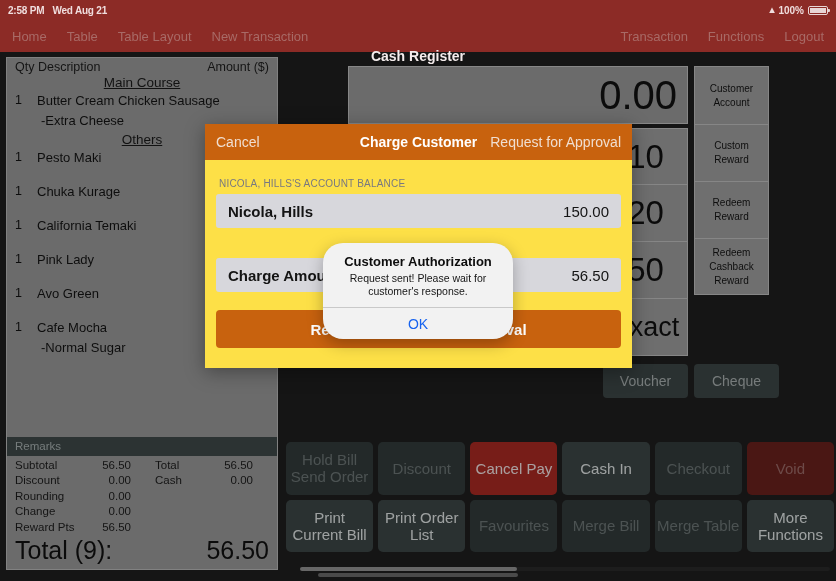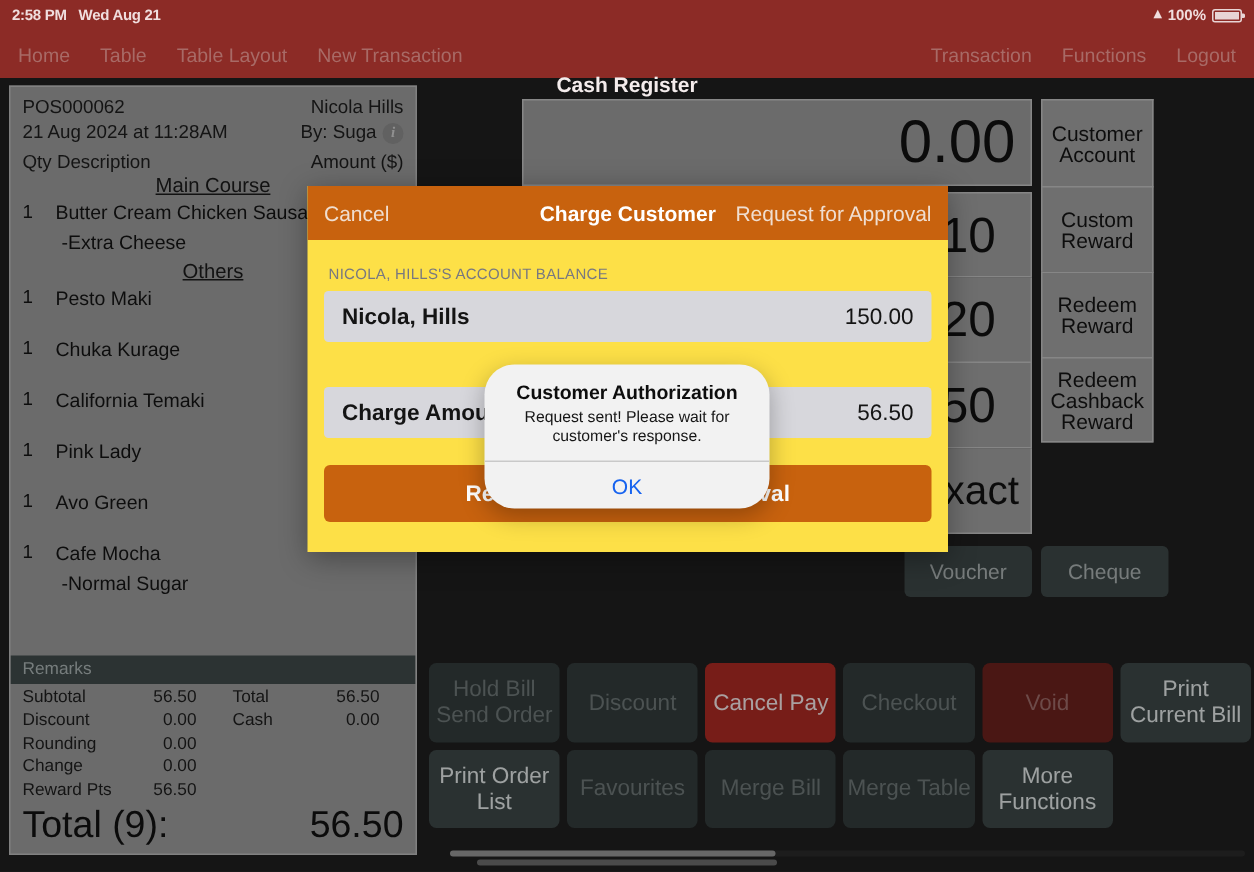--- a/index.html
+++ b/index.html
@@ -205,21 +205,21 @@
     left: 694px; top: 66px;
     width: 75px;
     z-index: 8;
   }
   .rbtn {
     width: 75px;
     background: #a0a0a0;
     border: 1px solid #c0c0c0;
     border-bottom: none;
     color: #141414;
-    font-size: 14px;
+    font-size: 10px;
     text-align: center;
     line-height: 14px;
     padding: 4px 2px;
     display: flex; align-items: center; justify-content: center;
   }
   .rbtn.h58 { height: 58px; }
   .rbtn.h57 { height: 57px; }
   .rbtn:last-child { border-bottom: 1px solid #c0c0c0; }
 
   
@@ -389,33 +389,20 @@
     </div>
     <div class="nav-title">Cash Register</div>
     <div class="nav-right">
       <span class="nav-item">Transaction</span>
       <span class="nav-item">Functions</span>
       <span class="nav-item">Logout</span>
     </div>
   </div>
 
   <div class="receipt">
-    <div class="r-head">
-      <div class="r-row">
-        <span>POS000062</span>
-        <span>Nicola Hills</span>
-      </div>
-      <div class="r-row">
-        <span>21 Aug 2024 at 11:28AM</span>
-        <span class="rr">
-          <span>By: Suga</span>
-          <span class="info-icon">i</span>
-        </span>
-      </div>
-    </div>
     <div class="r-colhead">
       <span>Qty  Description</span>
       <span>Amount ($)</span>
     </div>
 
     <div class="r-items">
       <div class="cat">Main Course</div>
       <div class="item">
         <span class="qty">1</span>
         <span class="desc">Butter Cream Chicken Sausage</span>
@@ -510,20 +497,21 @@
     <div class="rbtn h57">Redeem Reward</div>
     <div class="rbtn h57">Redeem Cashback Reward</div>
   </div>
 
   <div class="dimmer"></div>
 
   <div class="actions">
     <div class="abtn dim">Hold Bill Send Order</div>
     <div class="abtn dim">Discount</div>
     <div class="abtn red">Cancel Pay</div>
+    <div class="abtn bright">Cash In</div>
     <div class="abtn dim">Checkout</div>
     <div class="abtn darkred">Void</div>
     <div class="abtn bright">Print Current Bill</div>
     <div class="abtn bright">Print Order List</div>
     <div class="abtn dim">Favourites</div>
     <div class="abtn dim">Merge Bill</div>
     <div class="abtn dim">Merge Table</div>
     <div class="abtn bright">More Functions</div>
   </div>
 

